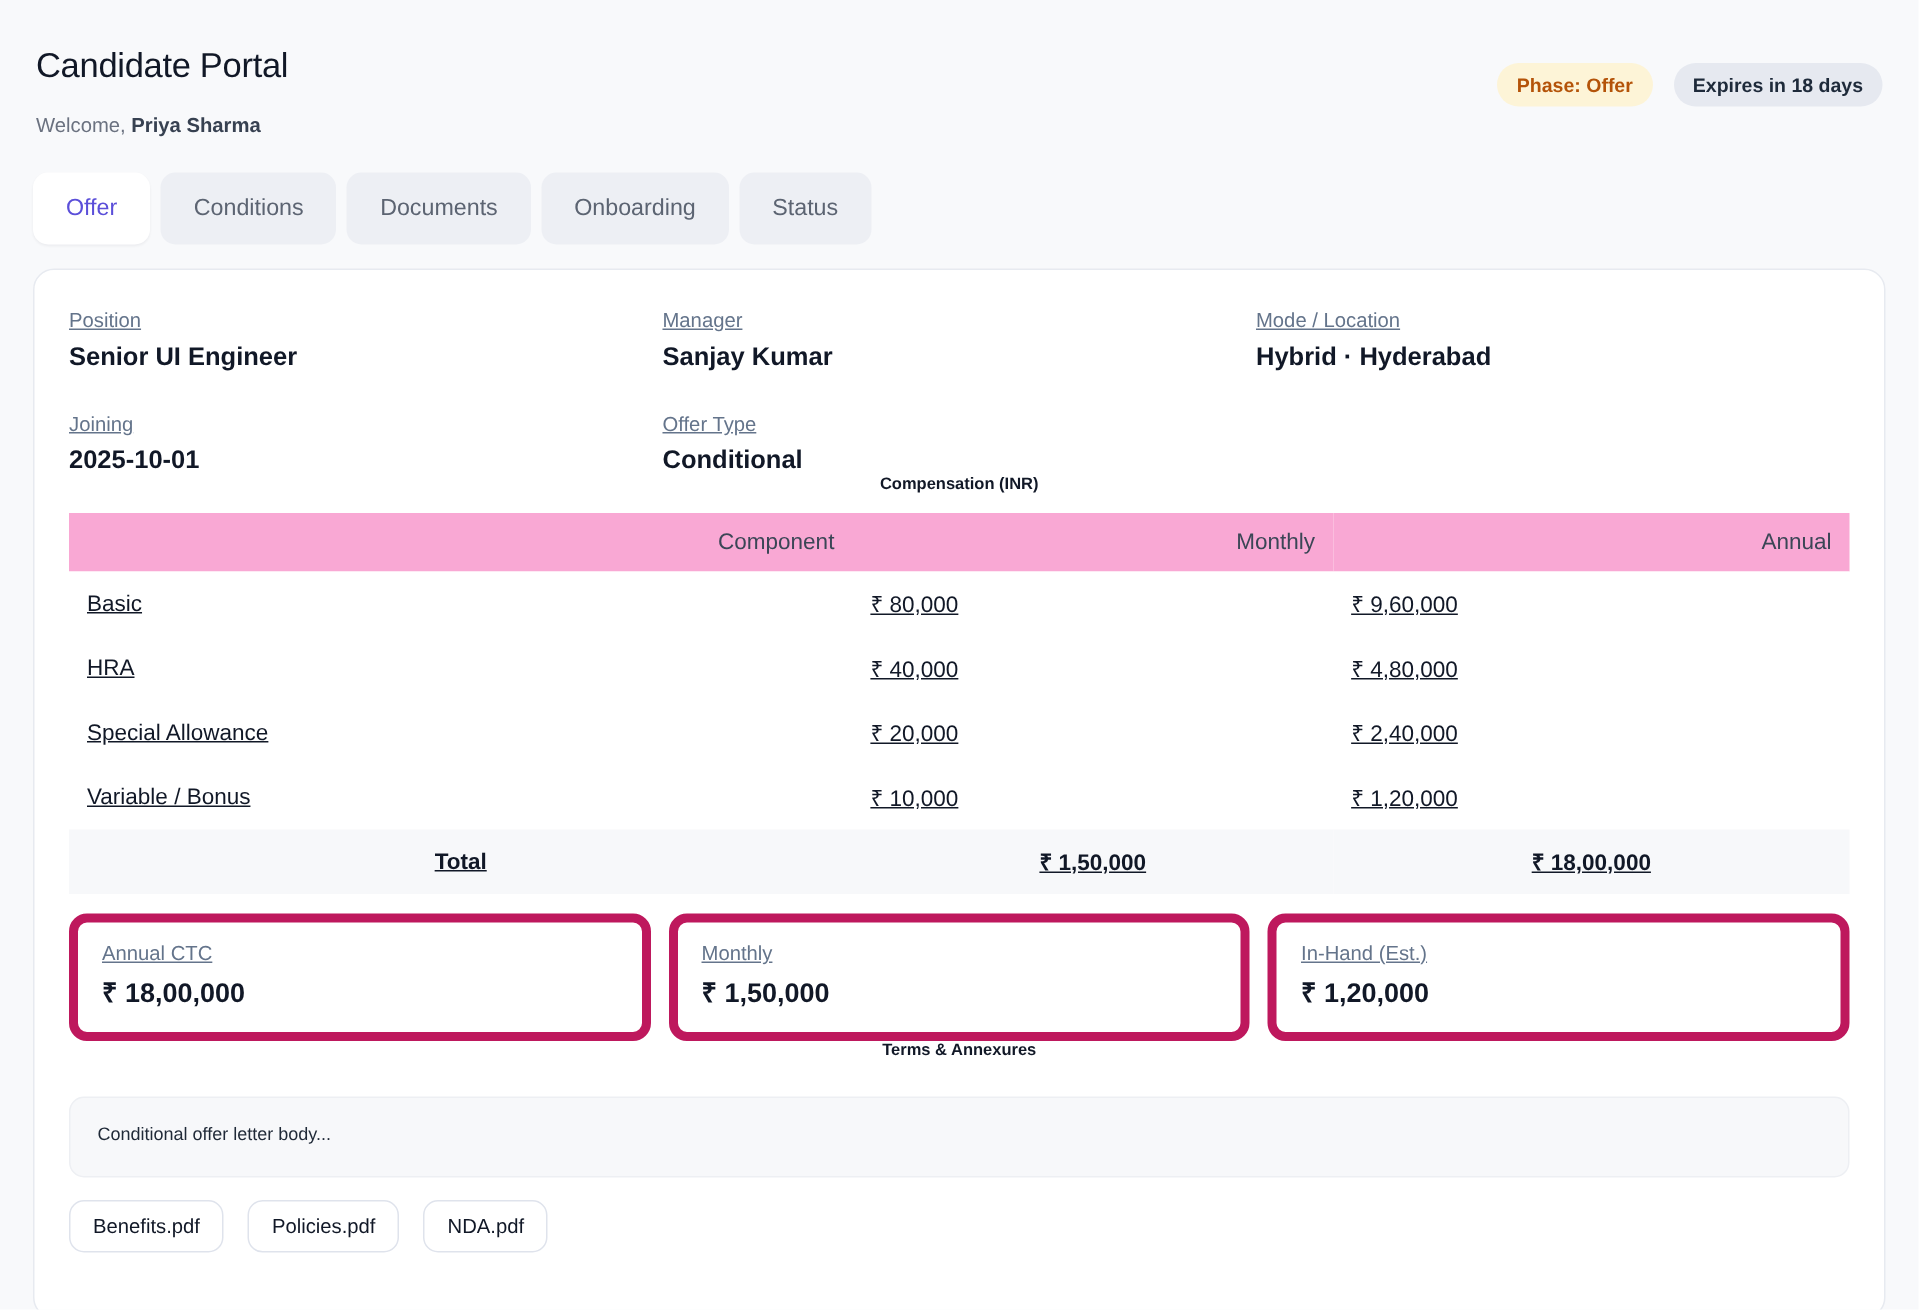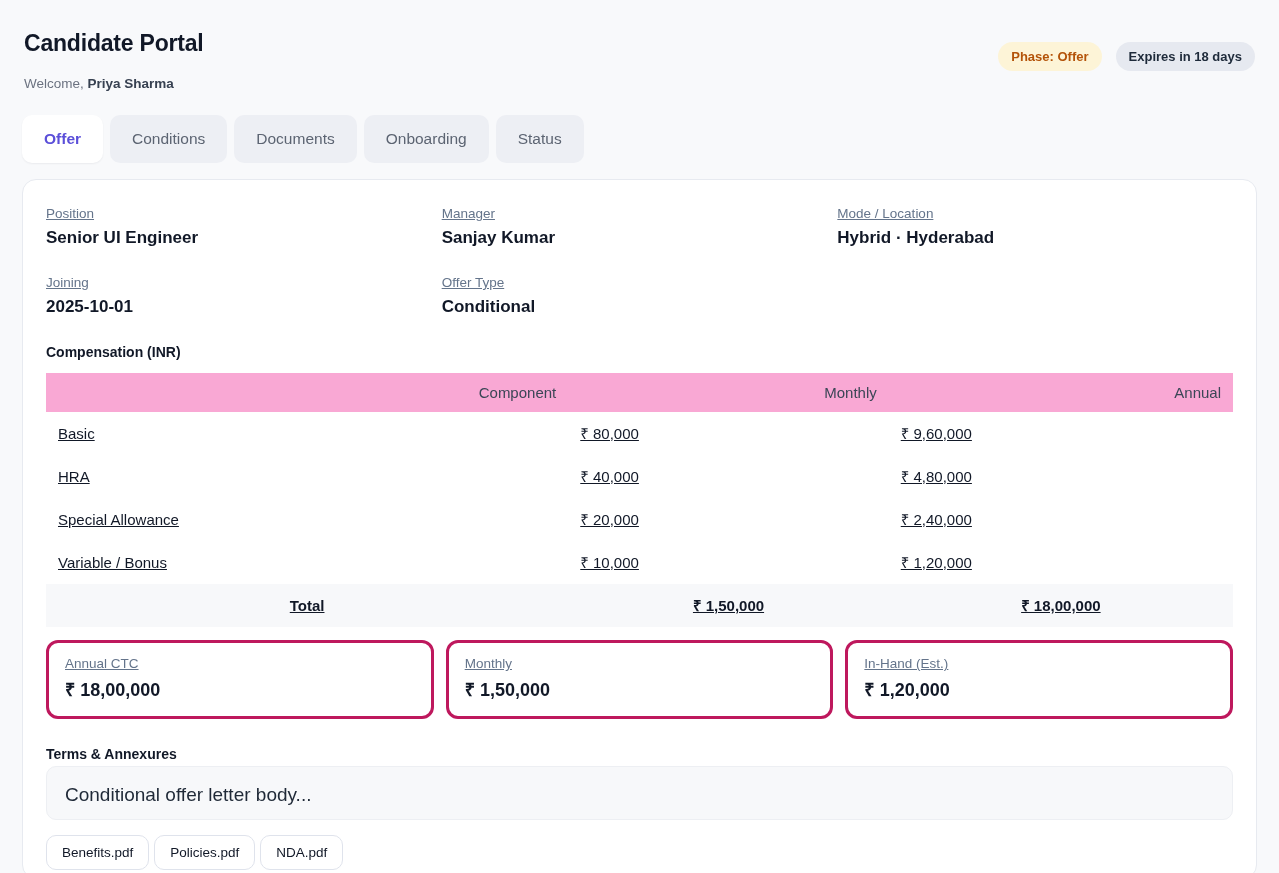--- a/index.html
+++ b/index.html
@@ -6,74 +6,74 @@
   html, body { width: 1279px; height: 873px; }
   body {
     background: #f8f9fb;
     font-family: "Liberation Sans", sans-serif;
     color: #0f172a;
     padding: 30px 22px 0 22px;
     overflow: hidden;
   }
   
   .header { display: flex; justify-content: space-between; align-items: flex-start; padding: 0 2px; }
-  .title { font-size: 23px; font-weight: 700; letter-spacing: -0.2px; color: #111827; }
+  .title { font-size: 23px; font-weight: 400; letter-spacing: -0.2px; color: #111827; }
   .welcome { margin-top: 19px; font-size: 13.5px; color: #6b7280; }
   .welcome b { color: #374151; font-weight: 700; }
   .badges { display: flex; gap: 14px; margin-top: 12px; }
   .badge { font-size: 13px; font-weight: 700; padding: 7px 13px; border-radius: 999px; white-space: nowrap; }
   .badge.phase { background: #fdf4d7; color: #b45309; }
   .badge.expires { background: #e6e9f0; color: #1e2a3a; }
   
   .tabs { display: flex; gap: 7px; margin-top: 24px; }
   .tab {
     font-size: 15.5px; color: #5c6472; background: #edeff4;
     border: none; border-radius: 10px; padding: 15px 22px; cursor: pointer;
     font-family: inherit;
   }
   .tab.active {
-    background: #ffffff; color: #5b4fd9; font-weight: 700;
+    background: #ffffff; color: #5b4fd9; font-weight: 400;
     box-shadow: 0 1px 2px rgba(15,23,42,0.06);
     text-align: center;
   }
   
   .card {
     margin-top: 16px; background: #ffffff; border: 1px solid #e7eaf0;
     border-radius: 14px; padding: 26px 23px 0 23px; height: 700px;
   }
   .info-grid {
     display: grid; grid-template-columns: 1fr 1fr 1fr; row-gap: 27px;
   }
   .field-label { font-size: 13.5px; color: #64748b; text-decoration: underline; }
   .field-value { margin-top: 7px; font-size: 17px; font-weight: 700; color: #111827; }
   
-  .section-title { margin-top: 27px; font-size: 14px; font-weight: 700; color: #111827; }
+  .section-title { font-size: 11px; font-weight: 700; color: #111827; text-align: center; }
   table.comp { width: 100%; border-collapse: collapse; margin-top: 13px; }
   table.comp th {
     text-align: right; background: #f9a8d4; color: #3b4656;
     font-size: 15px; font-weight: 400; padding: 11px 12px;
   }
   table.comp td { font-size: 15px; color: #111827; padding: 11px 12px 12px 12px; }
   table.comp td { border: none; text-decoration: underline; }
   table.comp tbody tr { background: #ffffff; }
   table.comp tr.total td { background: #f7f8fa; font-weight: 700; text-align: center; }
   
   .summary-row { display: flex; gap: 12px; margin-top: 13px; }
   .summary-card {
-    flex: 1; border: 3px solid #be185d; border-radius: 12px;
+    flex: 1; border: 6px solid #be185d; border-radius: 12px;
     padding: 13px 16px 15px 16px; background: #ffffff;
   }
   .summary-card .field-value { font-size: 18px; margin-top: 6px; }
   
   .letter-box {
-    margin-top: 4px; width: 100%; background: #f7f8fa; border: 1px solid #edeff3;
-    border-radius: 10px; padding: 17px 18px; font-size: 19px; color: #1f2937;
+    margin-top: 25px; width: 100%; background: #f7f8fa; border: 1px solid #edeff3;
+    border-radius: 10px; padding: 17px 18px; font-size: 12px; color: #1f2937;
     font-family: inherit; resize: none; display: block; height: 54px; overflow: hidden;
   }
-  .chips { display: flex; gap: 5px; margin-top: 15px; align-items: center; }
+  .chips { display: flex; gap: 16px; margin-top: 15px; align-items: center; }
   .chip {
     background: #ffffff; border: 1px solid #dfe3ec; border-radius: 10px;
     padding: 9px 15px; font-size: 13.5px; color: #111827; cursor: pointer;
     font-family: inherit;
   }
 </style>
 </head>
 <body>
 
 <div class="header">

